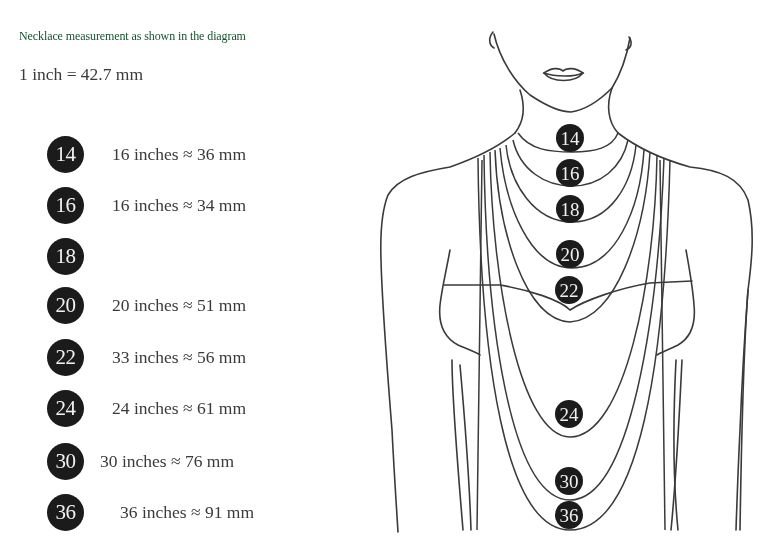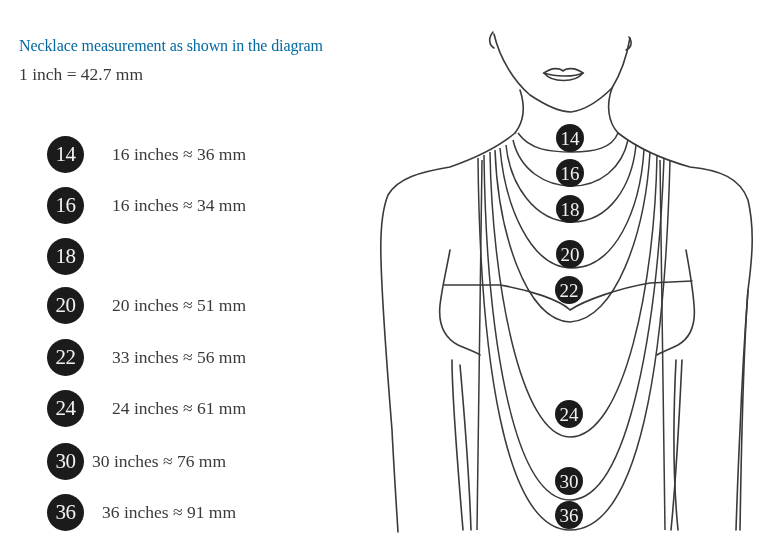--- a/index.html
+++ b/index.html
@@ -1,19 +1,19 @@
 <!DOCTYPE html>
 <html><head>
 <meta charset="utf-8">
 <style>
   html, body { margin: 0; padding: 0; background: #ffffff; }
   body { width: 768px; height: 555px; position: relative; overflow: hidden;
          font-family: "DejaVu Serif", "Liberation Serif", serif; color: #333333; }
-  .title { position: absolute; left: 19px; top: 35px; font-size: 16px; line-height: 22px;
-           font-family: "Liberation Serif", "DejaVu Serif", serif; color: #0369a1; letter-spacing: -0.1px; }
+  .title { position: absolute; left: 19px; top: 25px; font-size: 12px; line-height: 22px;
+           font-family: "Liberation Serif", "DejaVu Serif", serif; color: #14532d; letter-spacing: -0.1px; }
   .subtitle { position: absolute; left: 19px; top: 63px; font-size: 17.5px; line-height: 22px;
               font-family: "Liberation Serif", "DejaVu Serif", serif; color: #3a3a3a; }
   .legend { position: absolute; left: 0; top: 0; }
   .legend-row { position: absolute; left: 47px; height: 36px; display: flex; align-items: center; }
   .badge { width: 37px; height: 37px; border-radius: 50%; background: #1b1b1b; color: #f2f2f2;
            display: flex; align-items: center; justify-content: center;
            font-family: "Liberation Serif", "DejaVu Serif", serif; font-size: 21px; letter-spacing: -0.5px; }
   .legend-text { margin-left: 28px; font-family: "Liberation Serif", "DejaVu Serif", serif;
                  font-size: 17.5px; color: #3a3a3a; white-space: nowrap; }
   .diagram { position: absolute; left: 370px; top: 0; width: 398px; height: 555px; }
@@ -45,25 +45,25 @@
   <div class="legend-row" style="top:339px">
     <div class="badge">22</div>
     <div class="legend-text">33 inches ≈ 56 mm</div>
   </div>
   <div class="legend-row" style="top:390px">
     <div class="badge">24</div>
     <div class="legend-text">24 inches ≈ 61 mm</div>
   </div>
   <div class="legend-row" style="top:443px">
     <div class="badge">30</div>
-    <div class="legend-text" style="margin-left:8px">30 inches ≈ 76 mm</div>
+    <div class="legend-text" style="margin-left:16px">30 inches ≈ 76 mm</div>
   </div>
   <div class="legend-row" style="top:494px">
     <div class="badge">36</div>
-    <div class="legend-text" style="margin-left:18px">36 inches ≈ 91 mm</div>
+    <div class="legend-text" style="margin-left:36px">36 inches ≈ 91 mm</div>
   </div>
 </div>
 
 <div class="diagram">
   <svg viewBox="370 0 398 555" xmlns="http://www.w3.org/2000/svg">
     <g fill="none" stroke="#3a3a3a" stroke-width="1.6" stroke-linecap="round">
 
       <path d="M493 32 C488 38 489 45 494 48"></path>
       <path d="M629 37 C633 43 631 48 626 50"></path>
 

